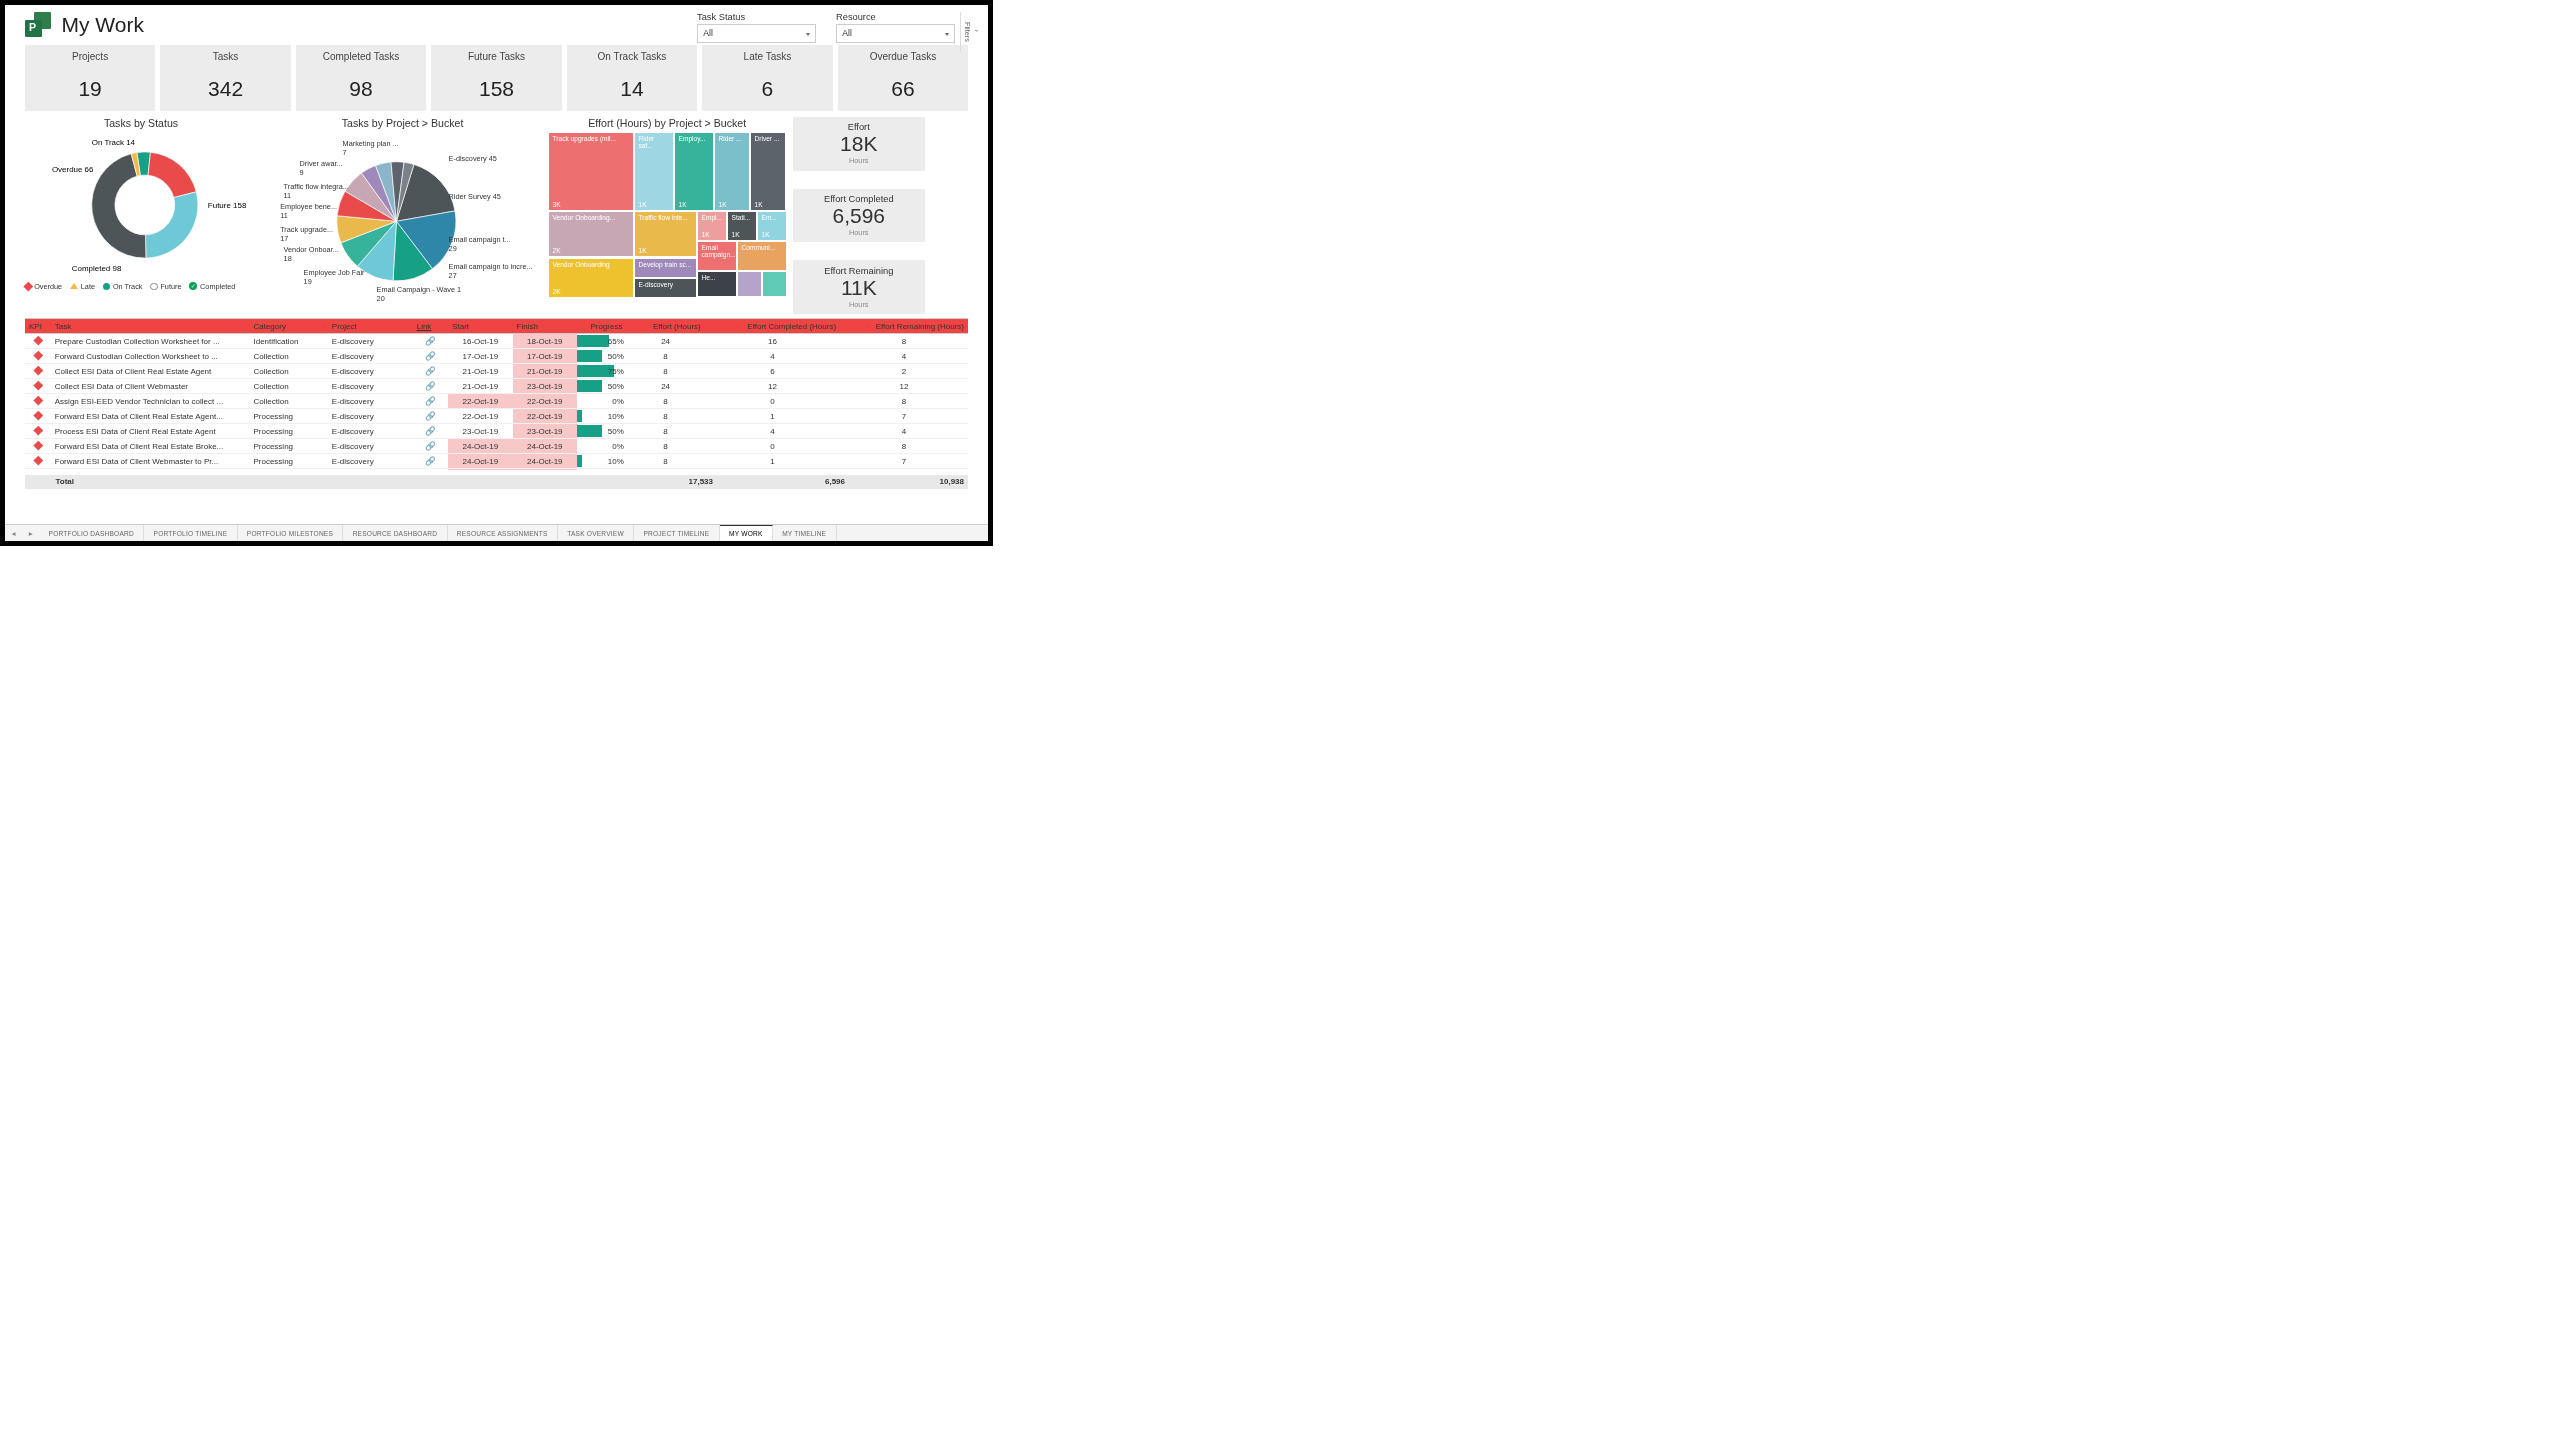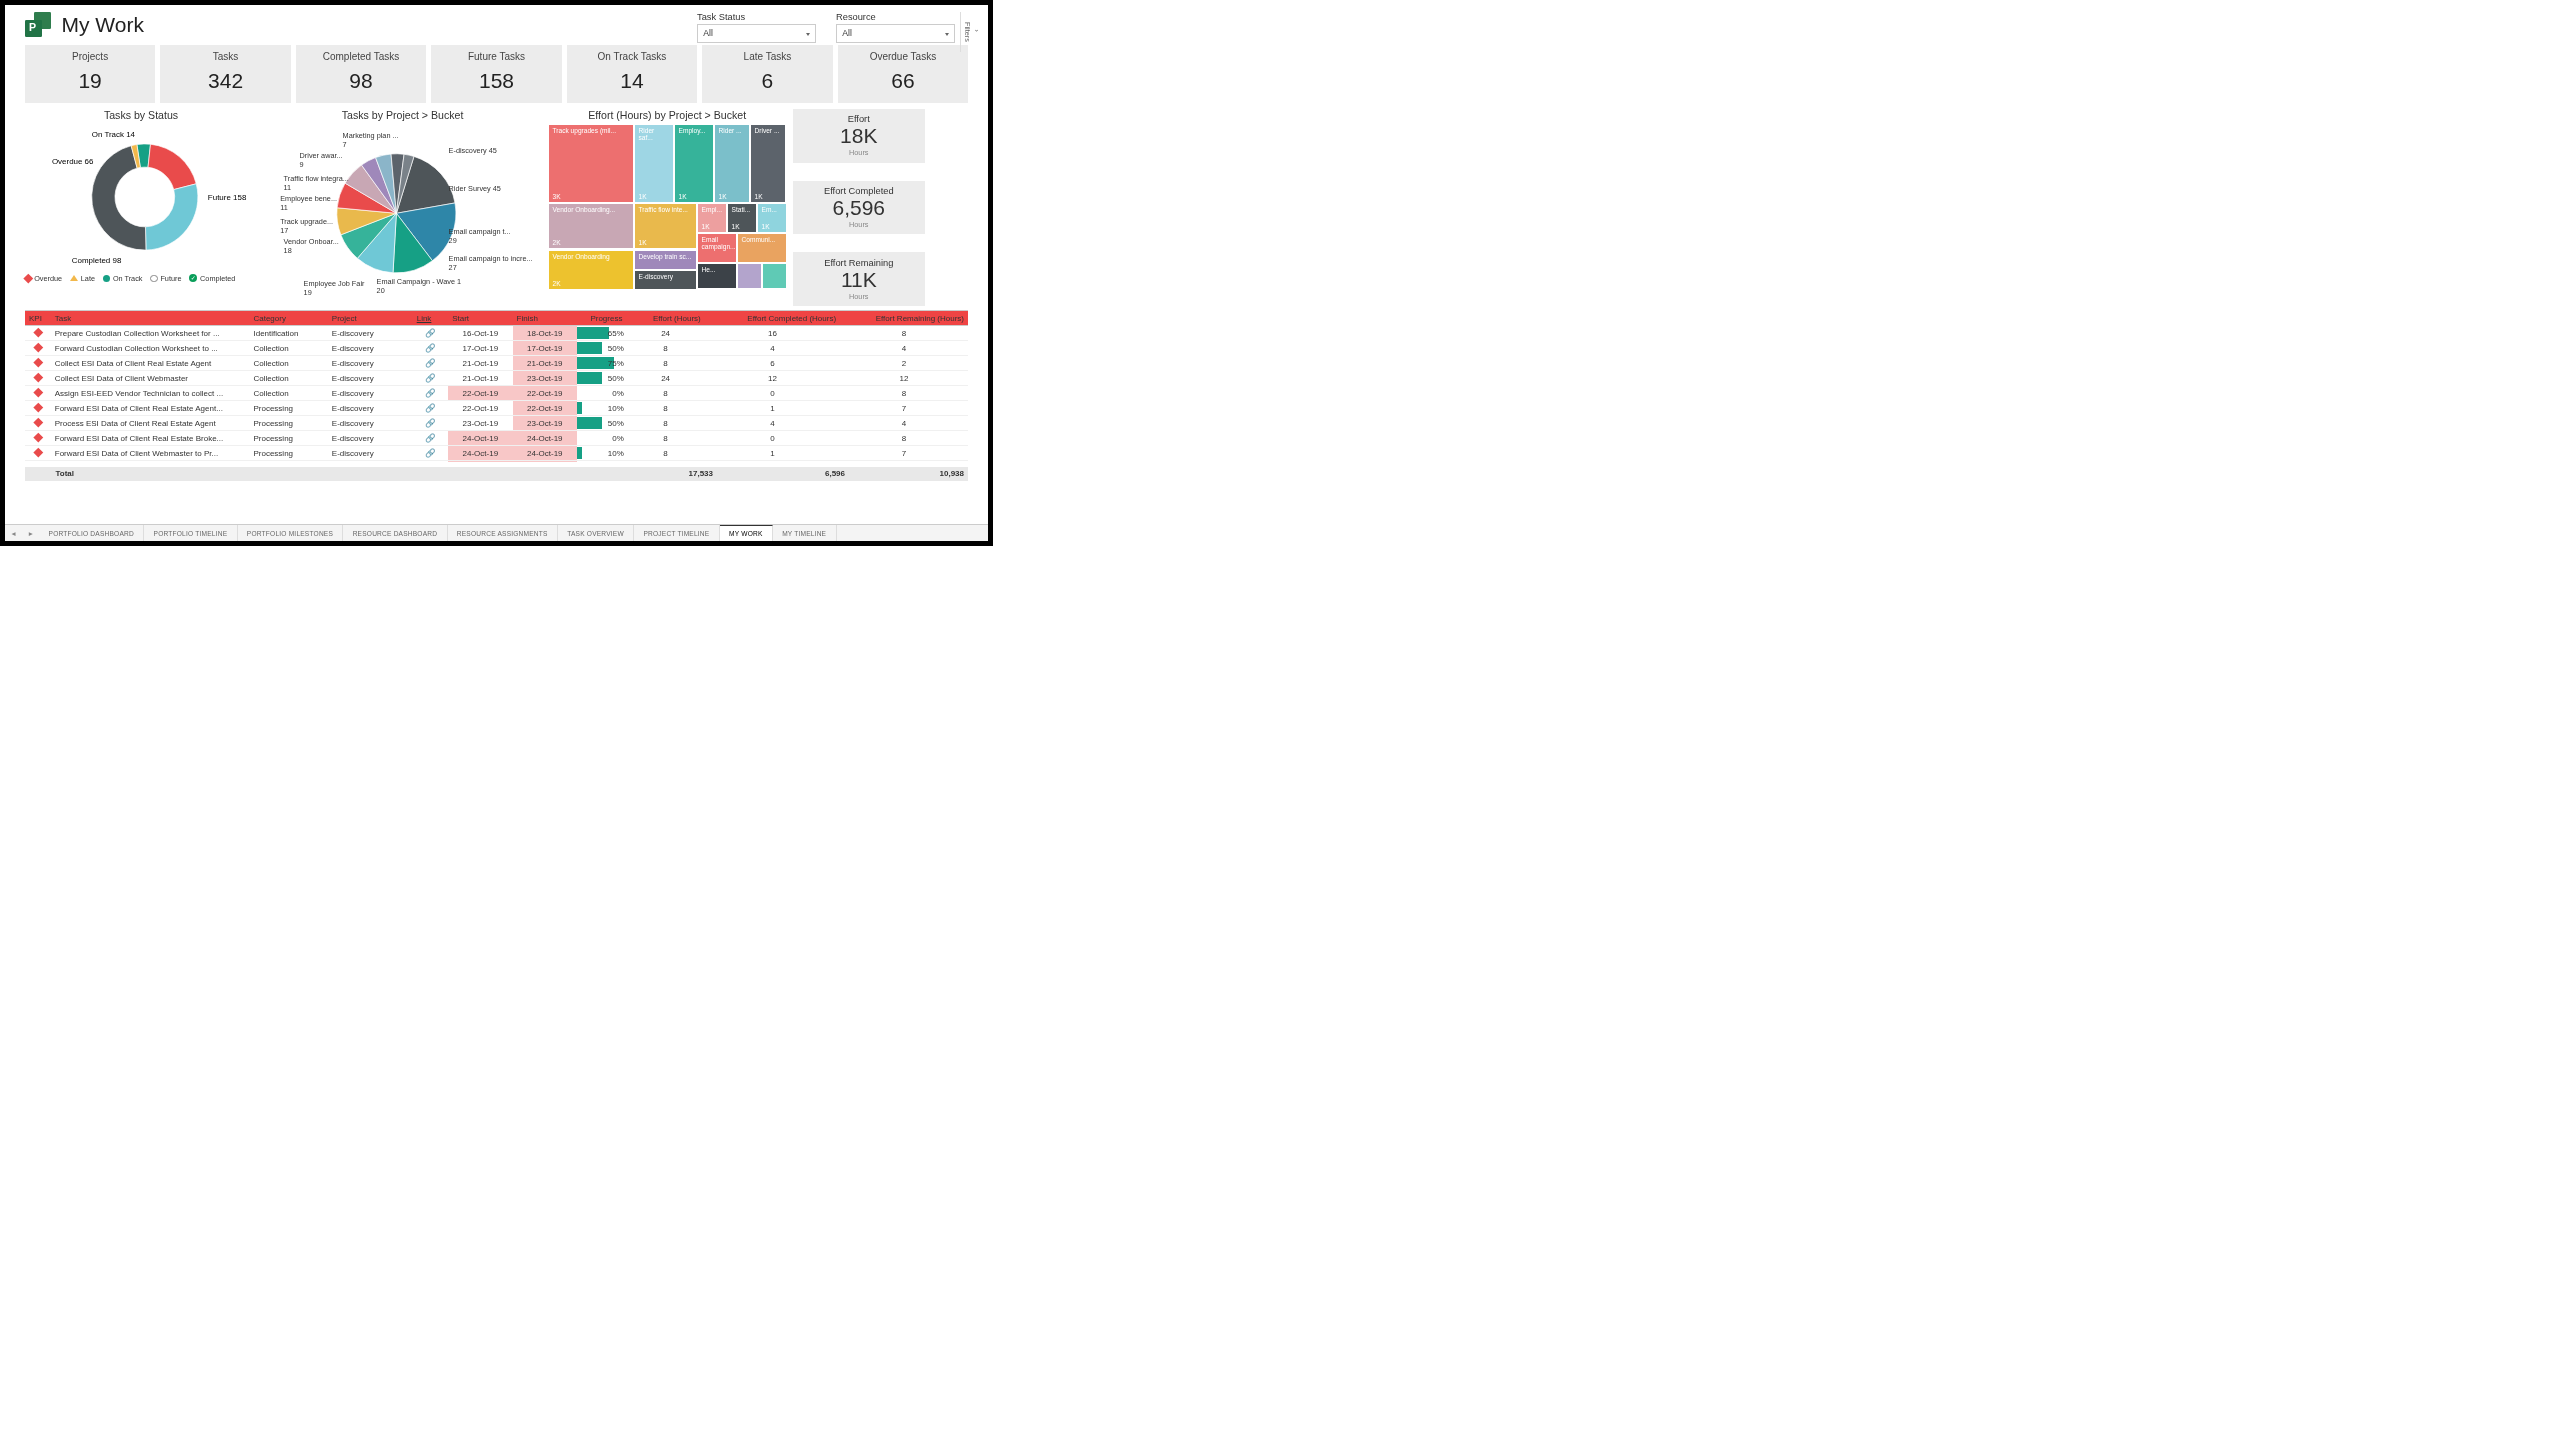--- a/index.html
+++ b/index.html
@@ -12,21 +12,21 @@
 .logo .lp { position: absolute; color: #fff; font-weight: bold; font-size: 10.6px; top: 9.3px; left: 4px; }
 .page-title { font-size: 21px; font-weight: 400; color: #222; }
 .slicers { position: absolute; top: 6.6px; right: 33px; display: flex; gap: 20px; }
 .slicer { width: 119px; }
 .slicer-label { font-size: 9.3px; color: #333; margin-bottom: 2.6px; }
 .slicer-box { border: 0.7px solid #ccc; padding: 3.3px 5.3px; display: flex; justify-content: space-between; align-items: center; background: #fff; font-size: 8.6px; cursor: pointer; }
 .filters-toggle { position: absolute; right: 5.3px; top: 6.6px; writing-mode: vertical-rl; font-size: 7.3px; color: #666; border-left: 0.7px solid #ddd; padding: 5.3px 2px; height: 40px; cursor: pointer; text-align: center; }
 .filters-toggle .chev { display: block; transform: rotate(180deg); margin-bottom: 2.6px; }
 .kpis { display: flex; gap: 5.3px; padding: 3.3px 20px; }
 .kpi { flex: 1; background: #ececec; text-align: center; padding: 6.6px 0 9.3px 0; }
-.kpi-label { font-size: 10px; color: #444; margin-bottom: 7px; }
+.kpi-label { font-size: 10px; color: #444; margin-bottom: 15px; }
 .kpi-value { font-size: 21px; color: #222; }
 .mid { display: flex; padding: 3.3px 20px 0 20px; gap: 6.6px; }
 .chart-area { position: relative; }
 .chart-title { text-align: center; font-size: 10.6px; color: #333; margin-bottom: 2.6px; }
 .donut-wrap { width: 232px; }
 .donut-svg { display: block; margin: 0 auto; }
 .donut-labels { font-size: 12px; }
 .legend { display: flex; gap: 8px; font-size: 7.3px; margin-top: 4px; align-items: center; flex-wrap: wrap; }
 .lg-item { display: flex; align-items: center; gap: 2.6px; }
 .diamond { width: 6.6px; height: 6.6px; transform: rotate(45deg); }
@@ -192,21 +192,21 @@
             <path d="M 0 0 L -8.058135899193347 -89.63853214901576 A 90 90 0 0 1 11.624769714763481 -89.2460908335974 Z" fill="#5c636b" stroke="#fff"></path>
             <path d="M 0 0 L 11.624769714763481 -89.2460908335974 A 90 90 0 0 1 26.59681859952061 -85.98028402130453 Z" fill="#7a8289" stroke="#fff"></path>
           </g>
       </svg>
       <div id="pie-labels">
           <div class="pie-label" style="left: 185px; top: 38px;">E-discovery 45</div>
           <div class="pie-label" style="left: 185px; top: 76px;">Rider Survey 45</div>
           <div class="pie-label" style="left: 185px; top: 119px;">Email campaign t...<br>29</div>
           <div class="pie-label" style="left: 185px; top: 146px;">Email campaign to incre...<br>27</div>
           <div class="pie-label" style="left: 113px; top: 169px;">Email Campaign - Wave 1<br>20</div>
-          <div class="pie-label" style="left: 40px; top: 152px; margin-top: 19px;">Employee Job Fair<br>19</div>
+          <div class="pie-label" style="left: 40px; top: 152px;">Employee Job Fair<br>19</div>
           <div class="pie-label" style="left: 20px; top: 129px;">Vendor Onboar...<br>18</div>
           <div class="pie-label" style="left: 16.6px; top: 109px;">Track upgrade...<br>17</div>
           <div class="pie-label" style="left: 16.6px; top: 86px;">Employee bene...<br>11</div>
           <div class="pie-label" style="left: 20px; top: 66px;">Traffic flow integra...<br>11</div>
           <div class="pie-label" style="left: 36px; top: 43px;">Driver awar...<br>9</div>
           <div class="pie-label" style="left: 79px; top: 23px;">Marketing plan ...<br>7</div>
         </div>
     </div>
 
     <div class="chart-area treemap-wrap">

